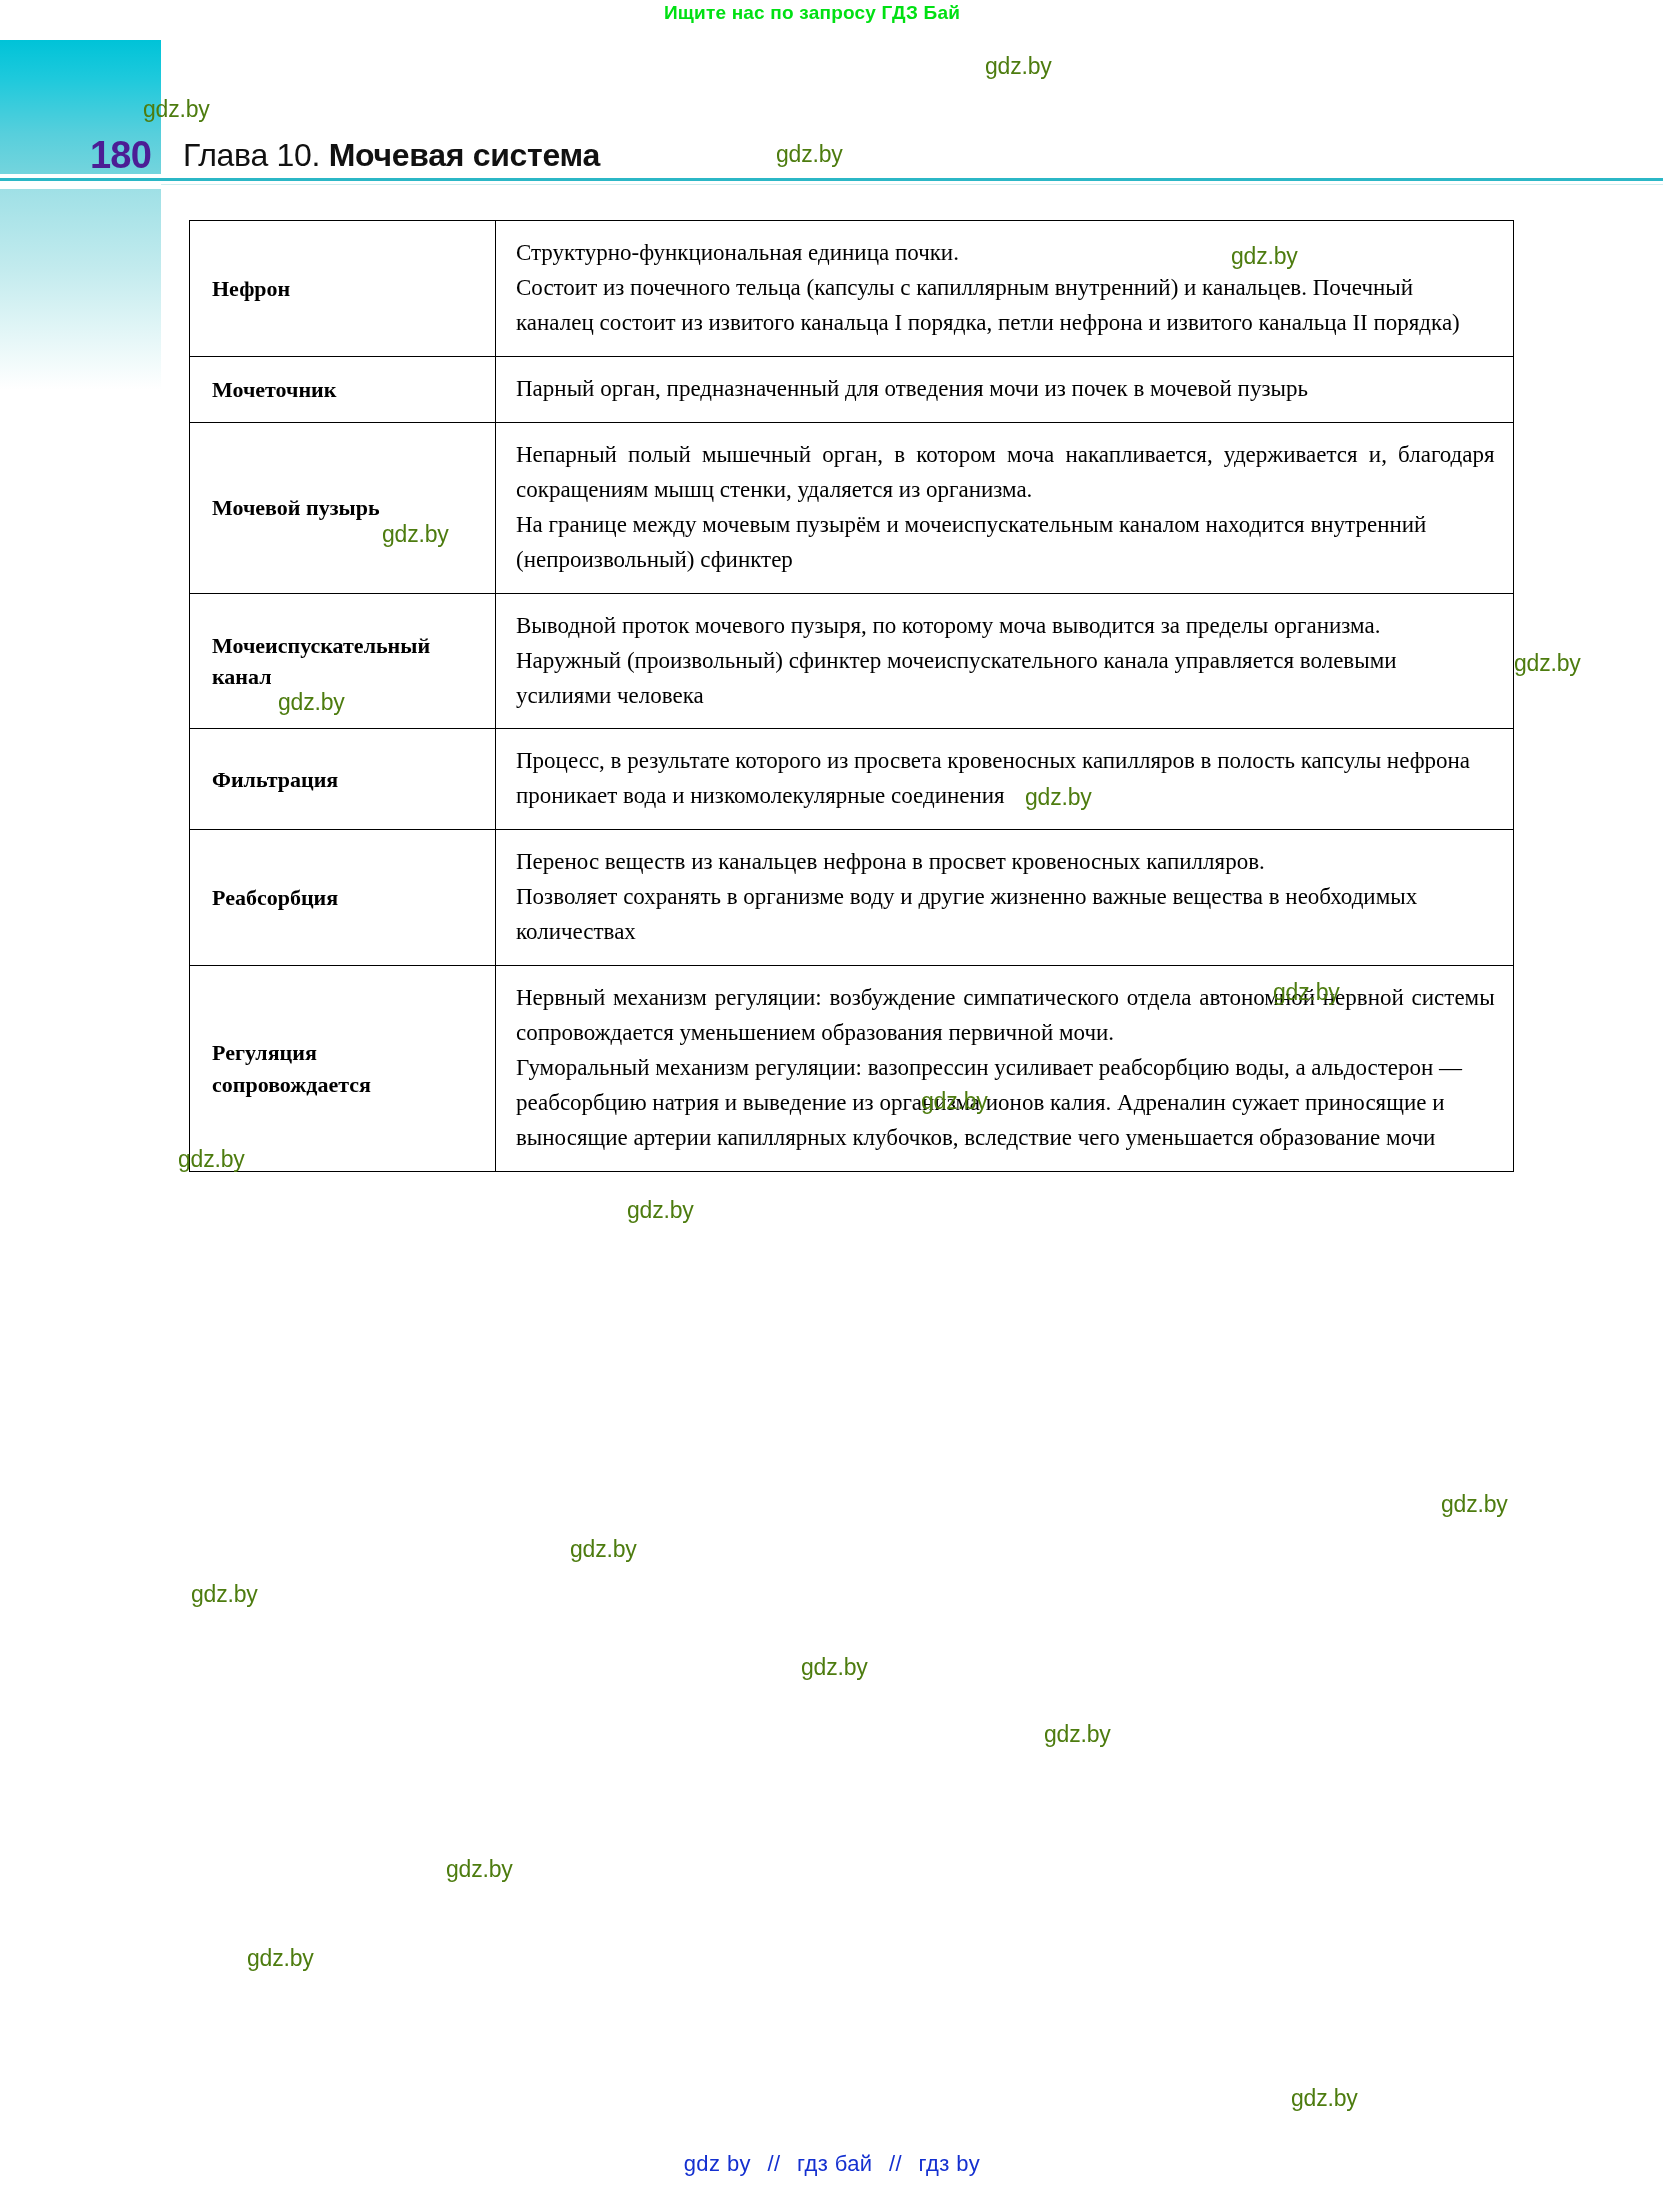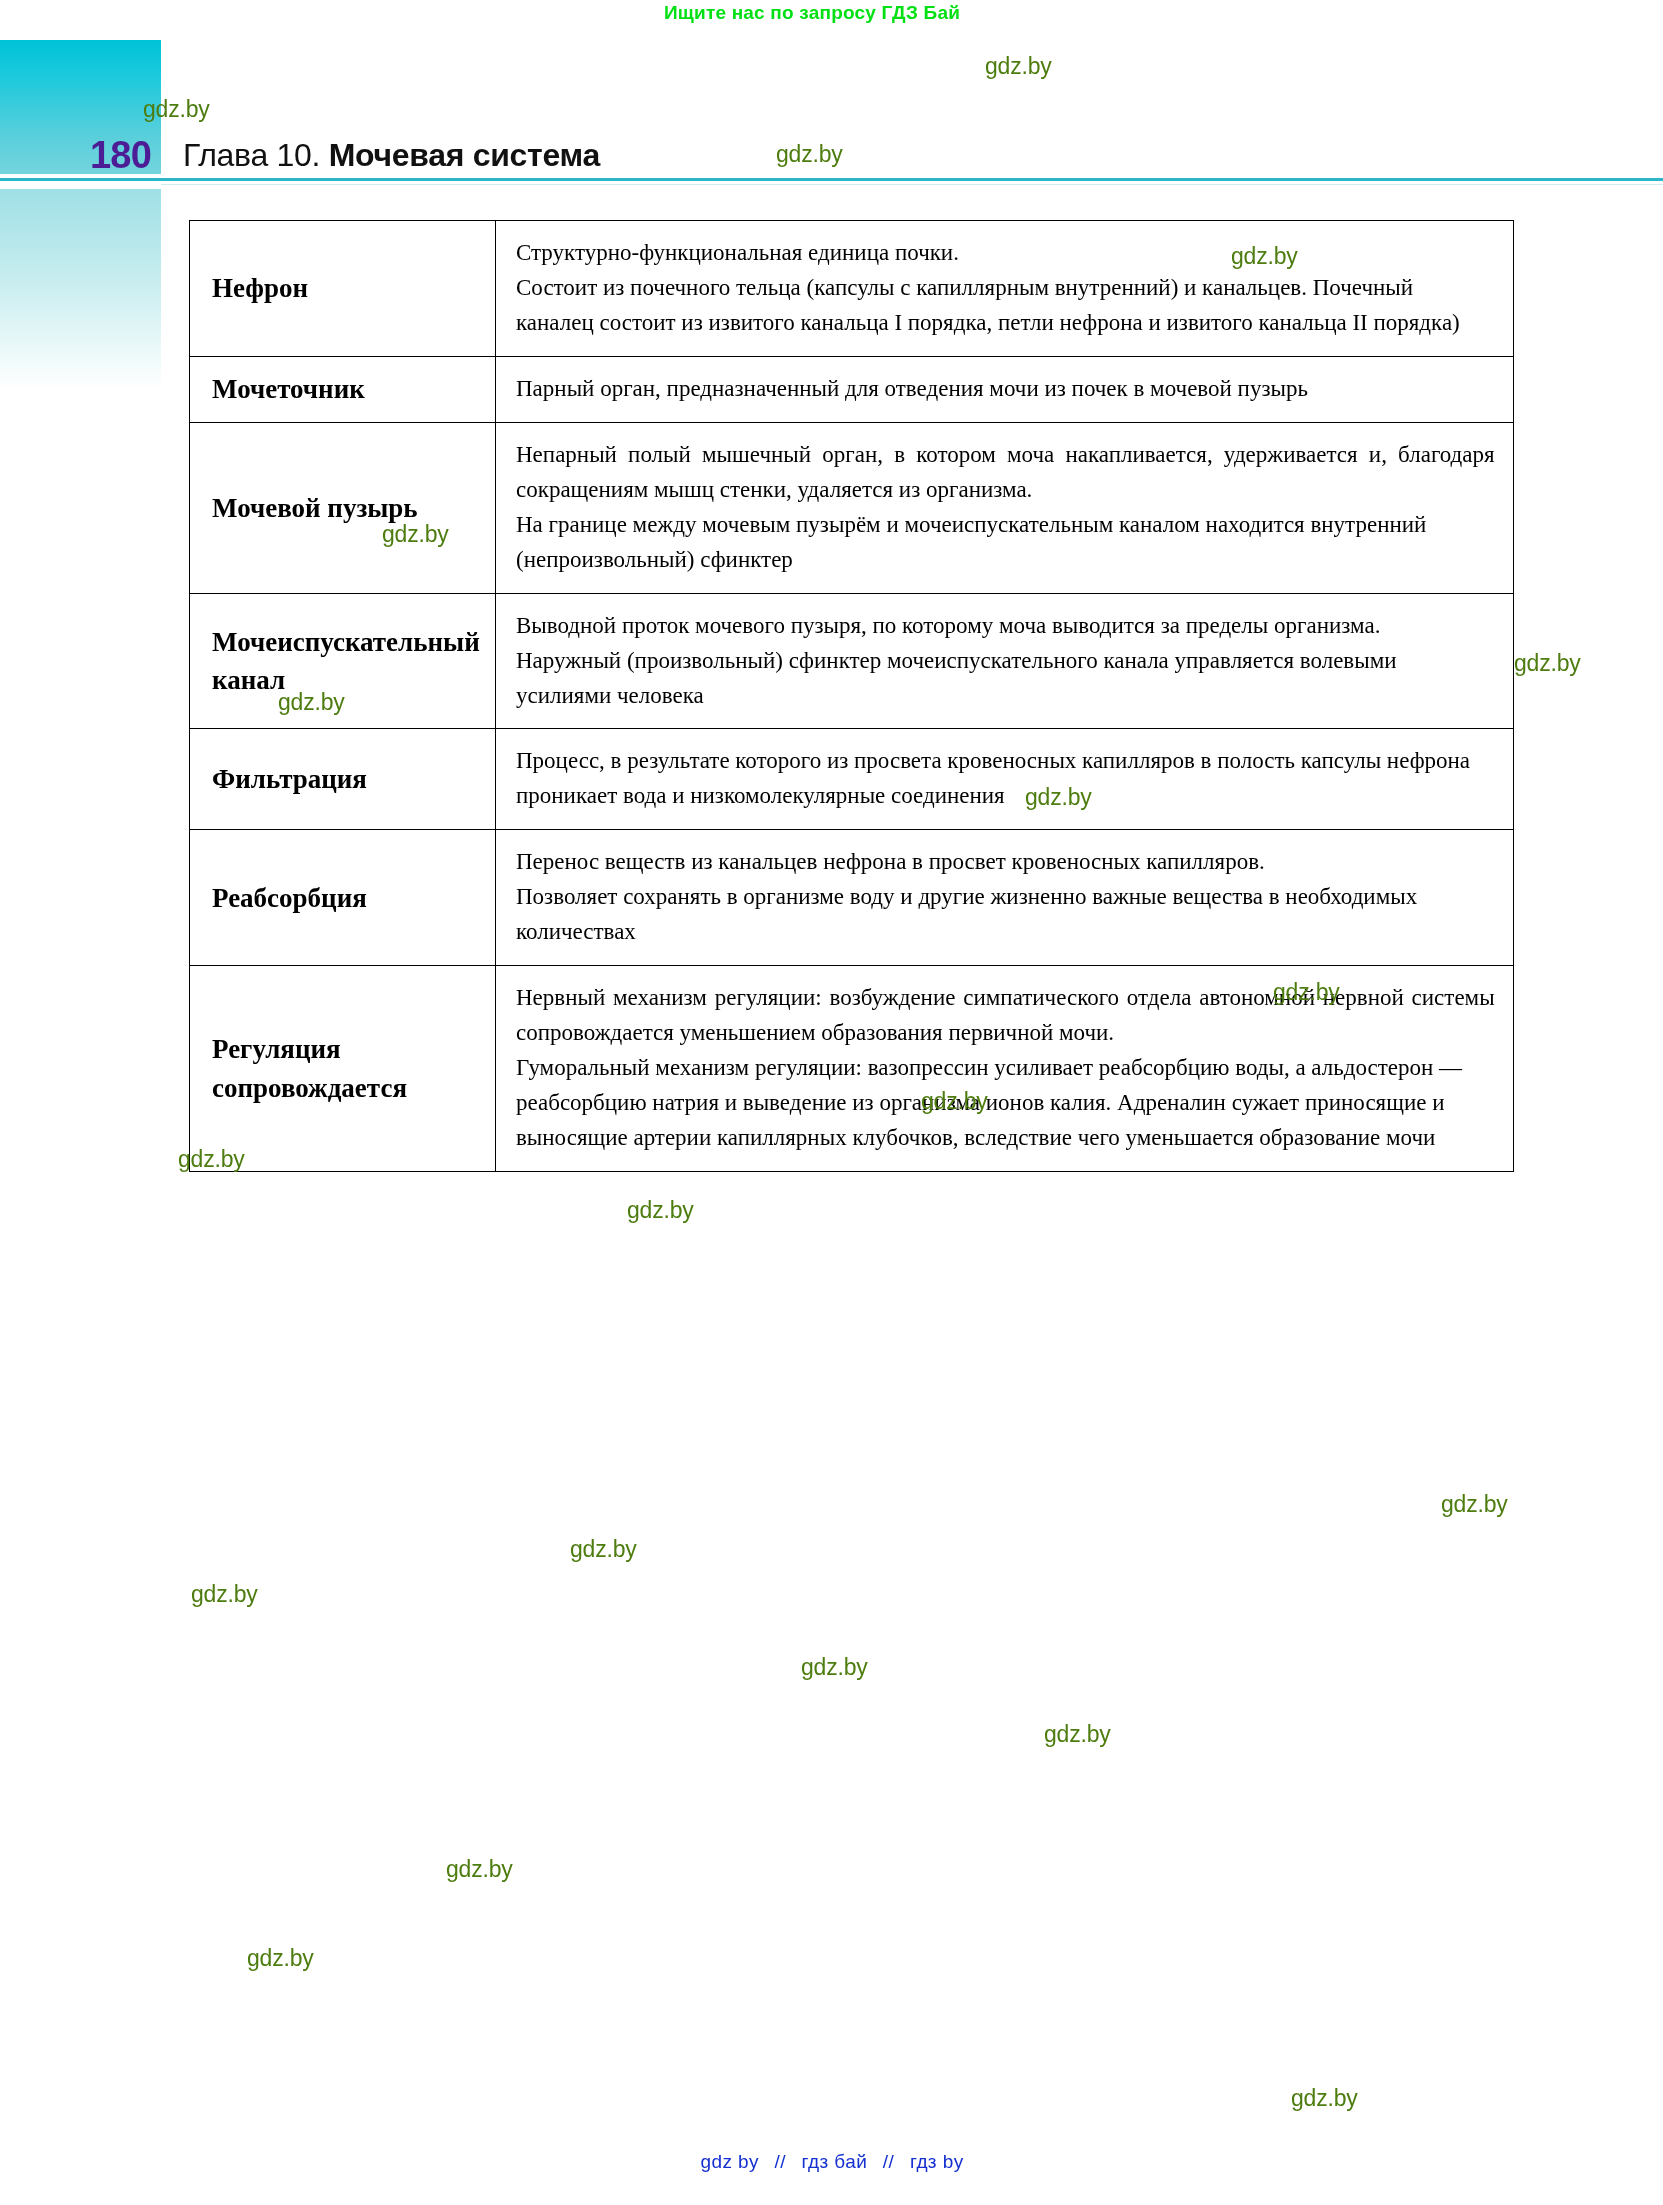--- a/index.html
+++ b/index.html
@@ -100,21 +100,21 @@
     table-layout: fixed;
   }
   .term-table td {
     border: 1.7px solid #000000;
     vertical-align: middle;
     padding: 0;
   }
   .term-table td.term-cell {
     width: 268px;
     padding: 8.4px 15px 8.4px 22px;
-    font-size: 27px;
+    font-size: 22px;
     font-weight: 700;
     line-height: 1.42;
     color: #000000;
   }
   .term-table td.def-cell {
     padding: 15px 18.4px 15px 20px;
     font-size: 23px;
     line-height: 1.52;
     color: #000000;
     text-align: justify;
@@ -142,21 +142,21 @@
   }
 
   
   .footer-links {
     position: absolute;
     left: 0;
     top: 2151px;
     width: 1664px;
     text-align: center;
     font-family: "Liberation Sans", sans-serif;
-    font-size: 19px;
+    font-size: 22px;
     color: #1430d0;
     letter-spacing: 0.4px;
   }
   .footer-links span { padding: 0 5px; }
 </style>
 </head>
 <body>
 
 <div class="promo-banner">Ищите нас по запросу ГДЗ Бай</div>
 

